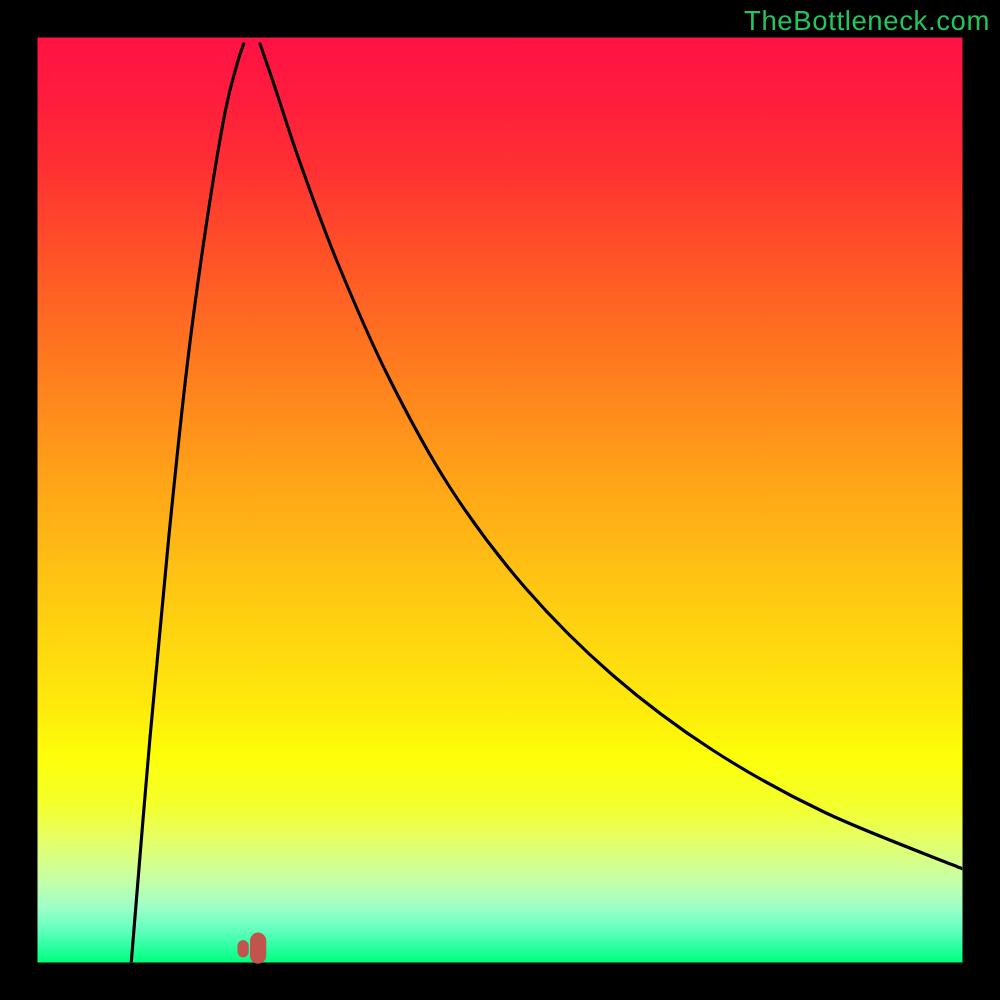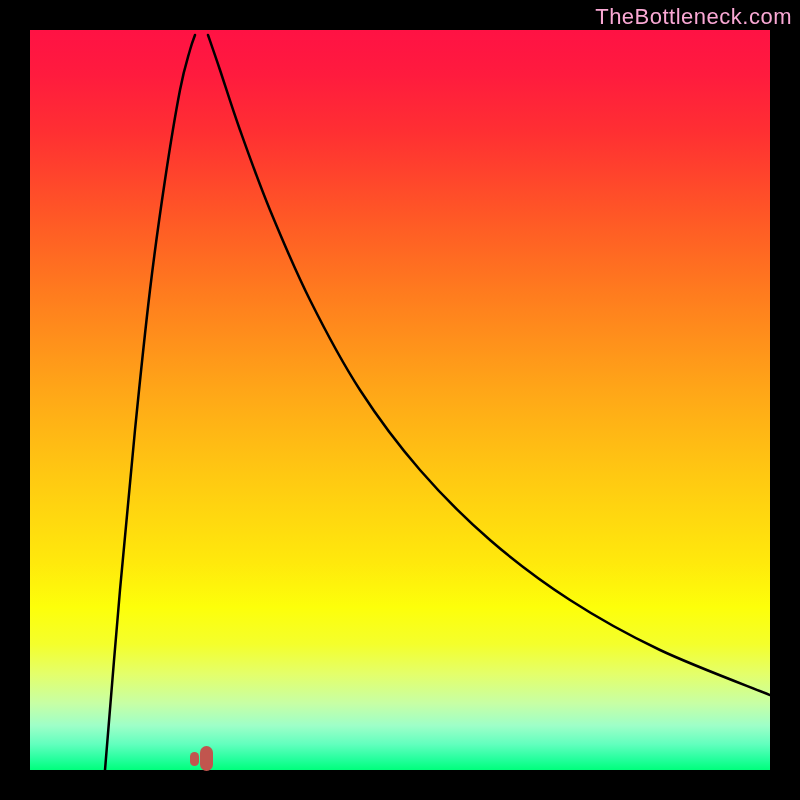--- a/index.html
+++ b/index.html
@@ -42,21 +42,21 @@
       #9effc8 94%,
       #62ffbe 96.5%,
       #26ff9e 98.5%,
       #00ff7c 100%
     );
   }
   .watermark {
     position: absolute;
     top: 4px;
     right: 8px;
-    color: #f9a8d4;
+    color: #22c55e;
     font-size: 22px;
     font-weight: 500;
     letter-spacing: 0.5px;
     z-index: 10;
   }
   svg.curve {
     position: absolute;
     left: 0;
     top: 0;
   }

